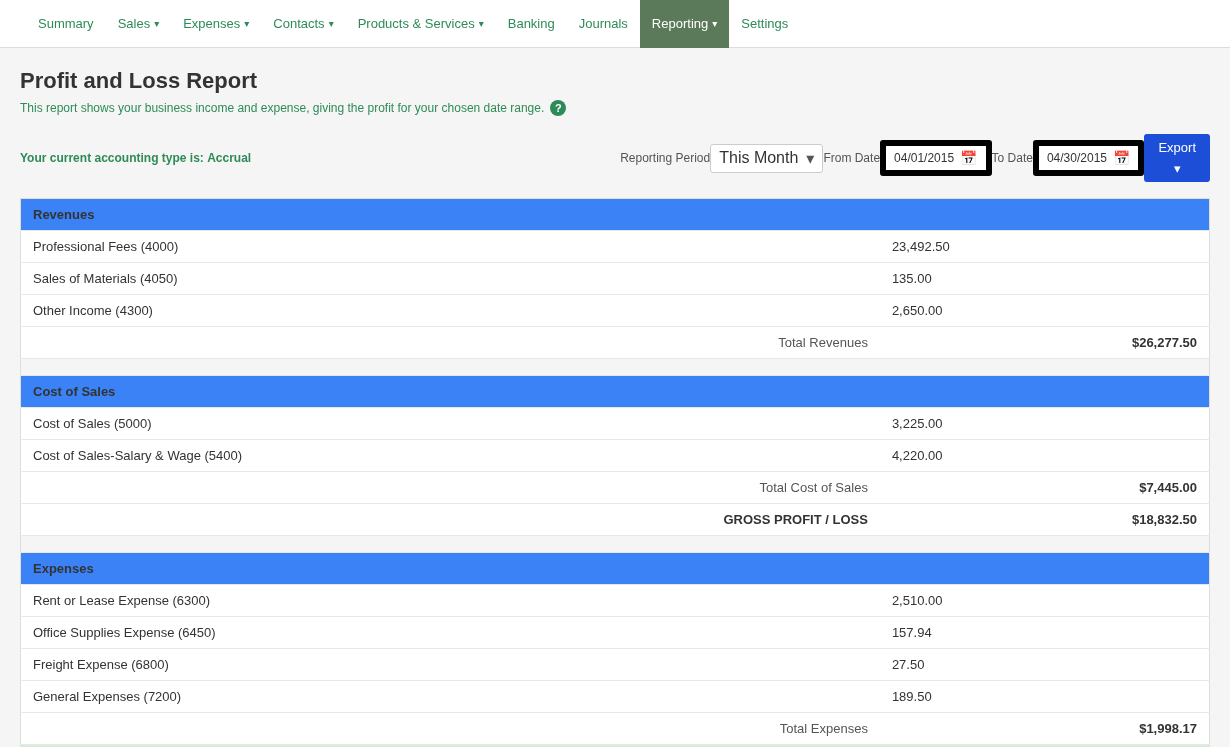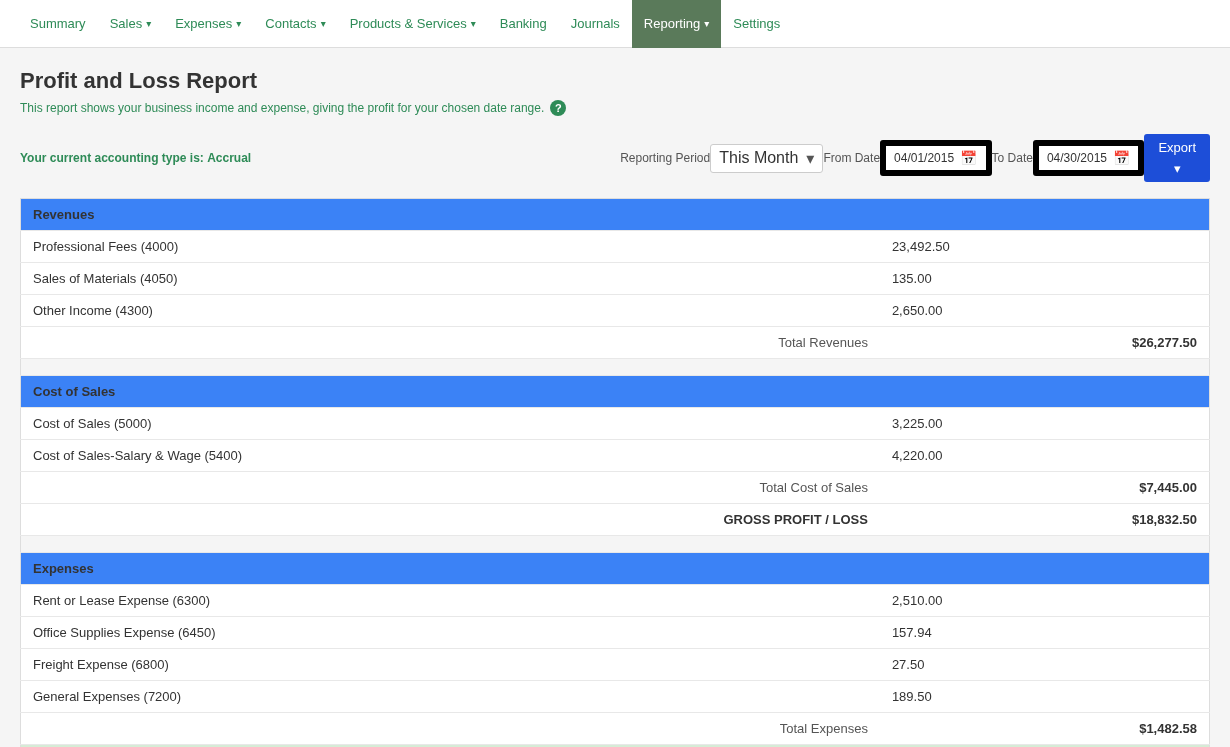--- a/index.html
+++ b/index.html
@@ -3,21 +3,21 @@
   <meta charset="utf-8">
   <style>
     * { box-sizing: border-box; margin: 0; padding: 0; }
     body { font-family: Arial, sans-serif; font-size: 13px; background: #f5f5f5; color: #333; }
 
     
     .nav-bar {
       display: flex; align-items: center;
       background: #fff;
       border-bottom: 1px solid #ddd;
-      padding: 0 18px;
+      padding: 0 26px;
       height: 48px;
     }
     .nav-item {
       padding: 0 12px;
       height: 48px;
       display: flex; align-items: center;
       cursor: pointer;
       font-size: 13px;
       color: #2e8b57;
       white-space: nowrap;
@@ -320,21 +320,21 @@
       <tr class="data-row">
         <td>Freight Expense (6800)</td>
         <td>27.50</td>
       </tr>
       <tr class="data-row">
         <td>General Expenses (7200)</td>
         <td>189.50</td>
       </tr>
       <tr class="total-row">
         <td>Total Expenses</td>
-        <td><strong>$1,482.58</strong></td>
+        <td><strong>$1,998.17</strong></td>
       </tr>
 
       <tr class="net-profit-row">
         <td>NET PROFIT / LOSS</td>
         <td>$16,507.56</td>
       </tr>
     </tbody>
   </table>
 </div>
 

